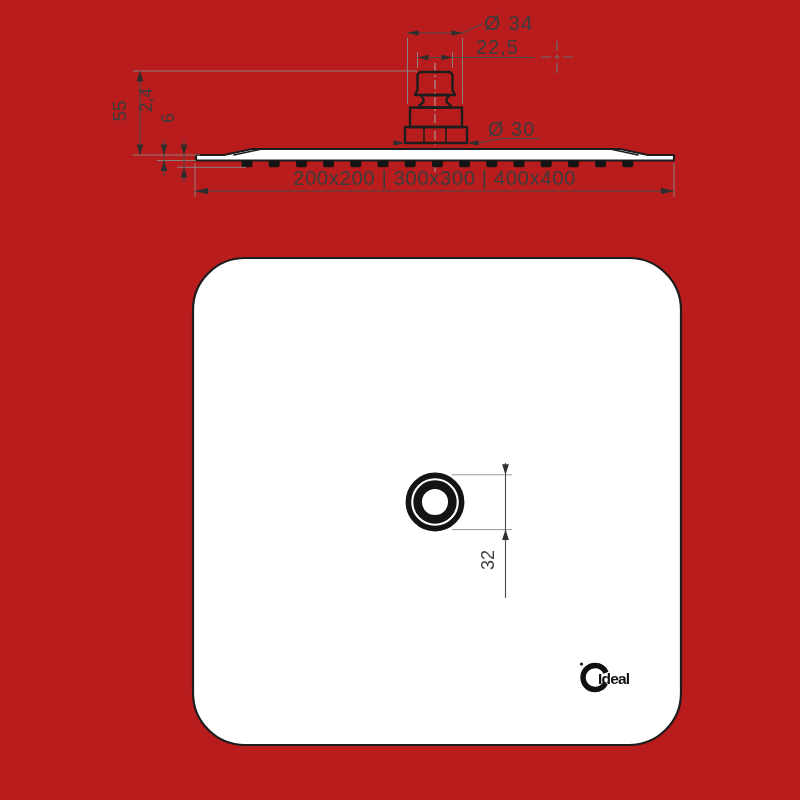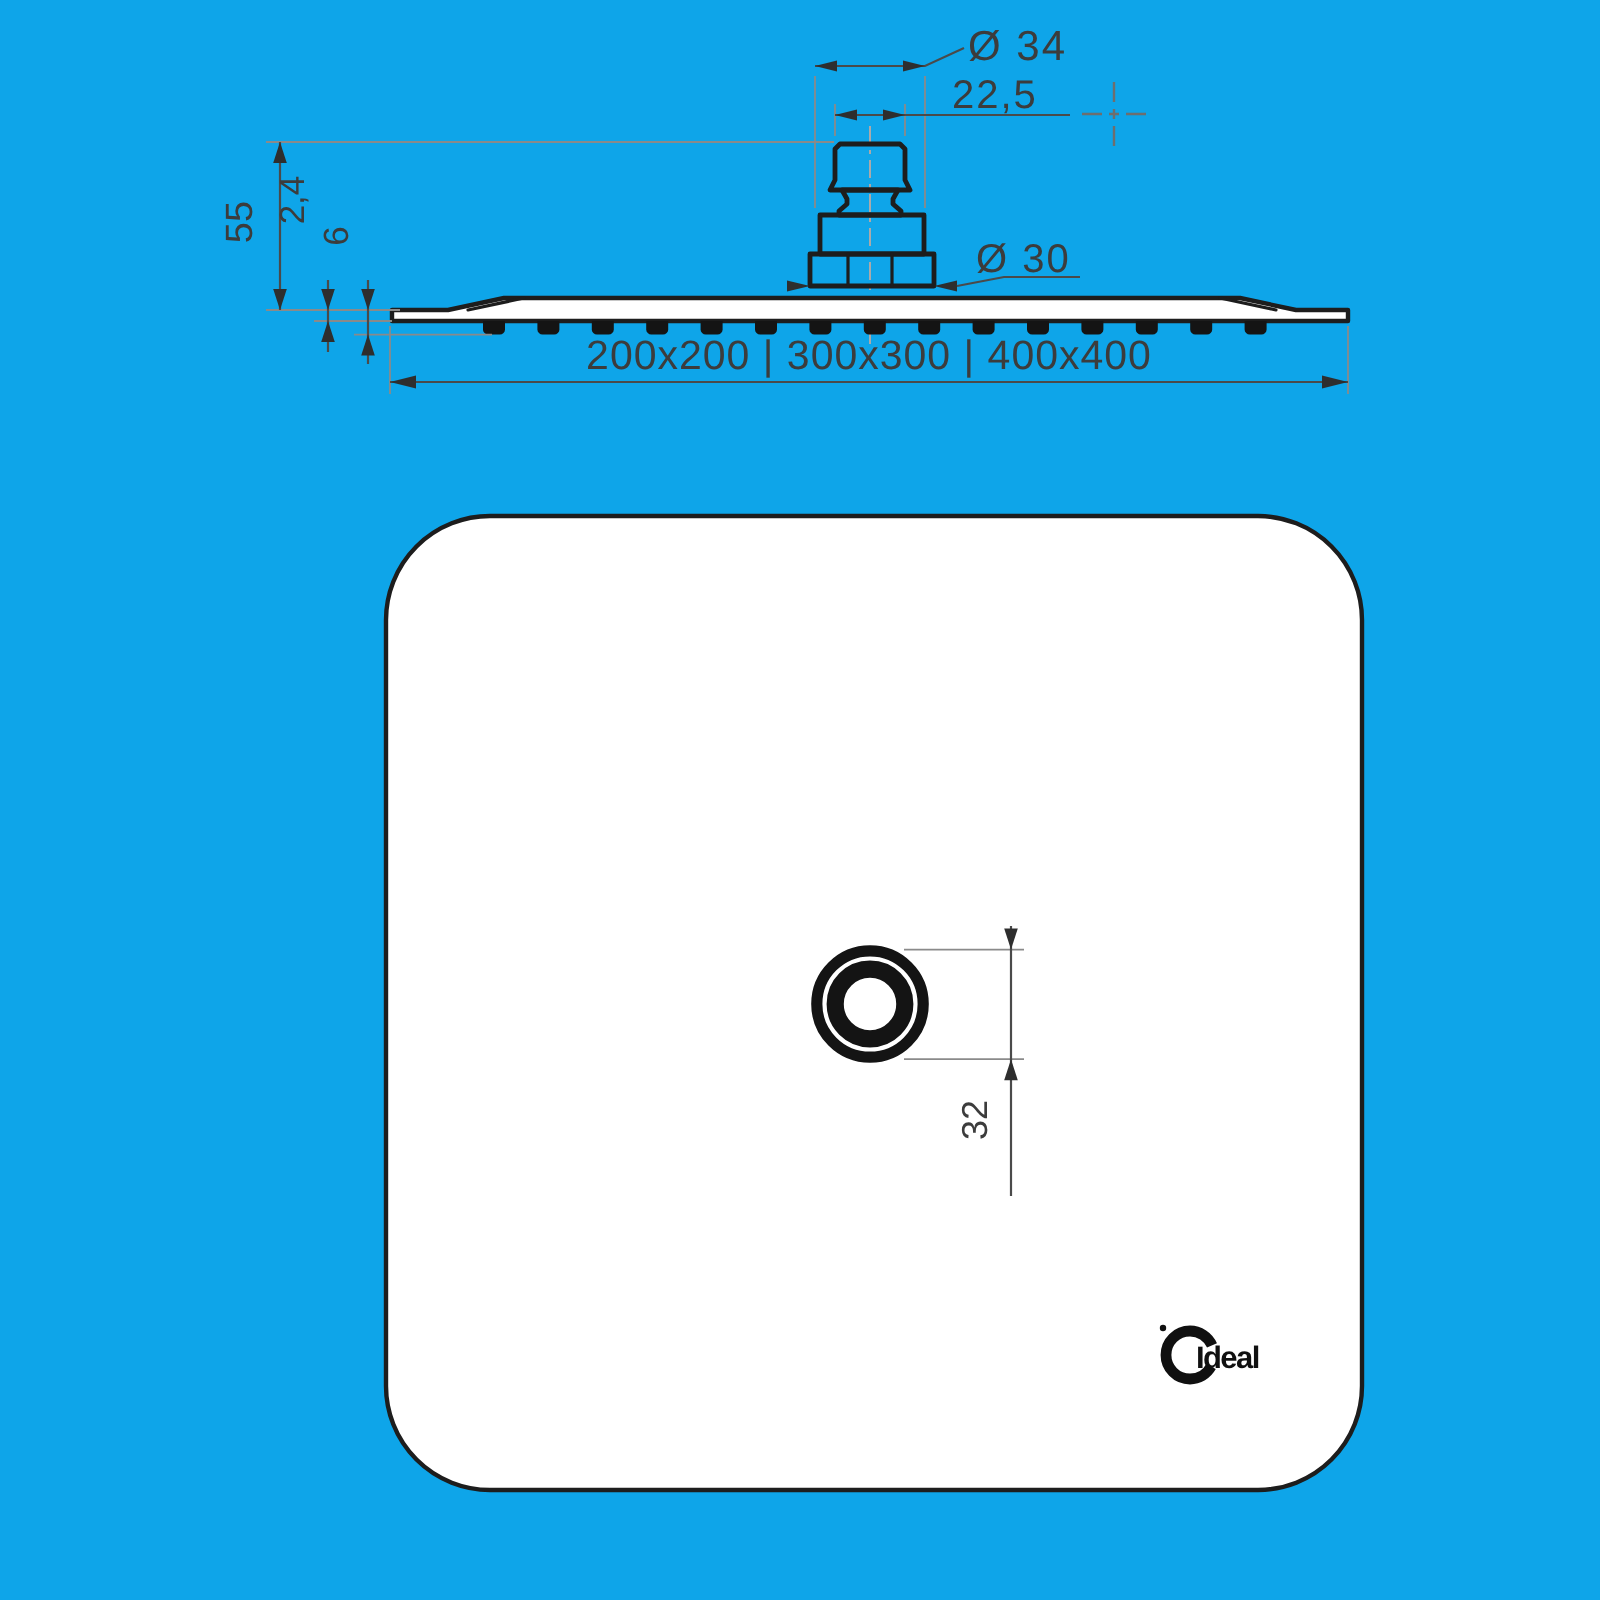--- a/index.html
+++ b/index.html
@@ -1,16 +1,16 @@
 <!DOCTYPE html>
 <html><head>
 <meta charset="utf-8">
 <style>
   html,body{margin:0;padding:0;background:#ffffff;}
-  .page{position:relative;width:800px;height:800px;background:#0ea5e9;overflow:hidden;}
+  .page{position:relative;width:800px;height:800px;background:#b91c1c;overflow:hidden;}
   svg{display:block;}
   .geo{fill:none;stroke:#1d1d1d;stroke-width:2.4;stroke-linejoin:round;stroke-linecap:round;}
   .geo-fill{fill:#ffffff;stroke:#1d1d1d;stroke-width:2.2;stroke-linejoin:round;}
   .thin{stroke-width:1.6;}
   .dim{fill:none;stroke:#4a4a4a;stroke-width:1.1;stroke-linecap:butt;}
   .ext{fill:none;stroke:#8a8a8a;stroke-width:0.9;}
   .arr{fill:#2e2e2e;stroke:none;}
   .cl{fill:none;stroke:#aaaaaa;stroke-width:1;stroke-dasharray:9 3 2 3;}
   .cross{fill:none;stroke:#6e6e6e;stroke-width:1.2;}
   .dimtext{font-family:"Liberation Sans","DejaVu Sans",sans-serif;fill:#3c3c3c;}

